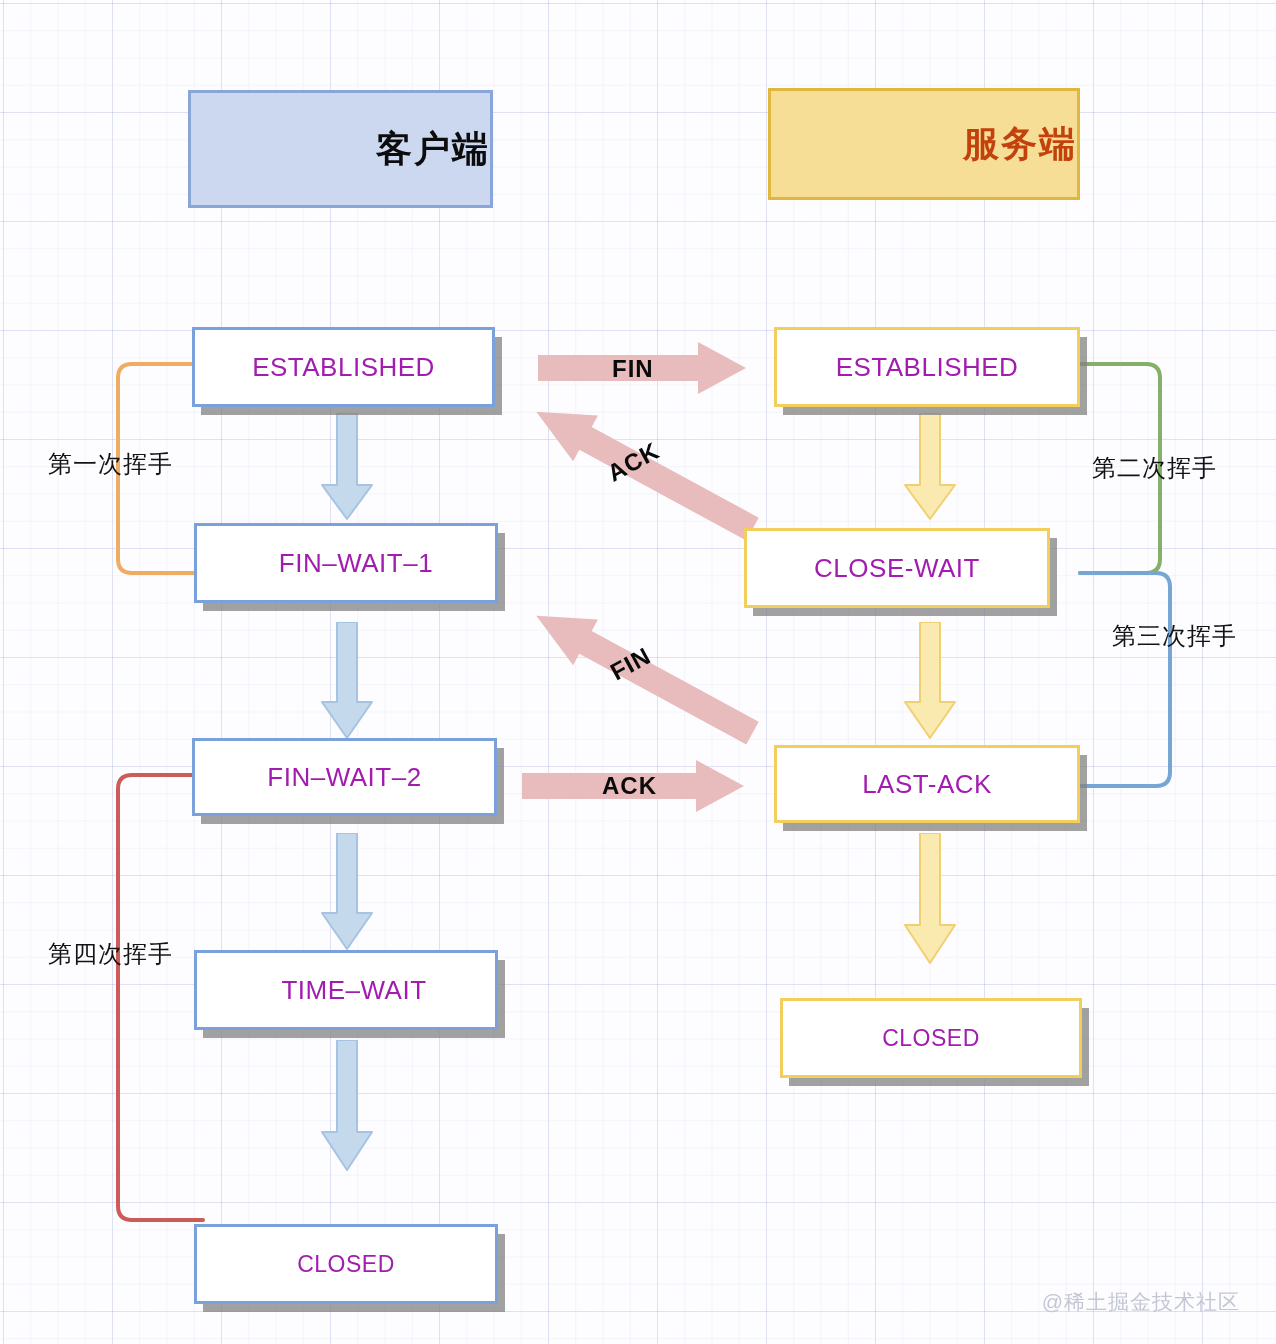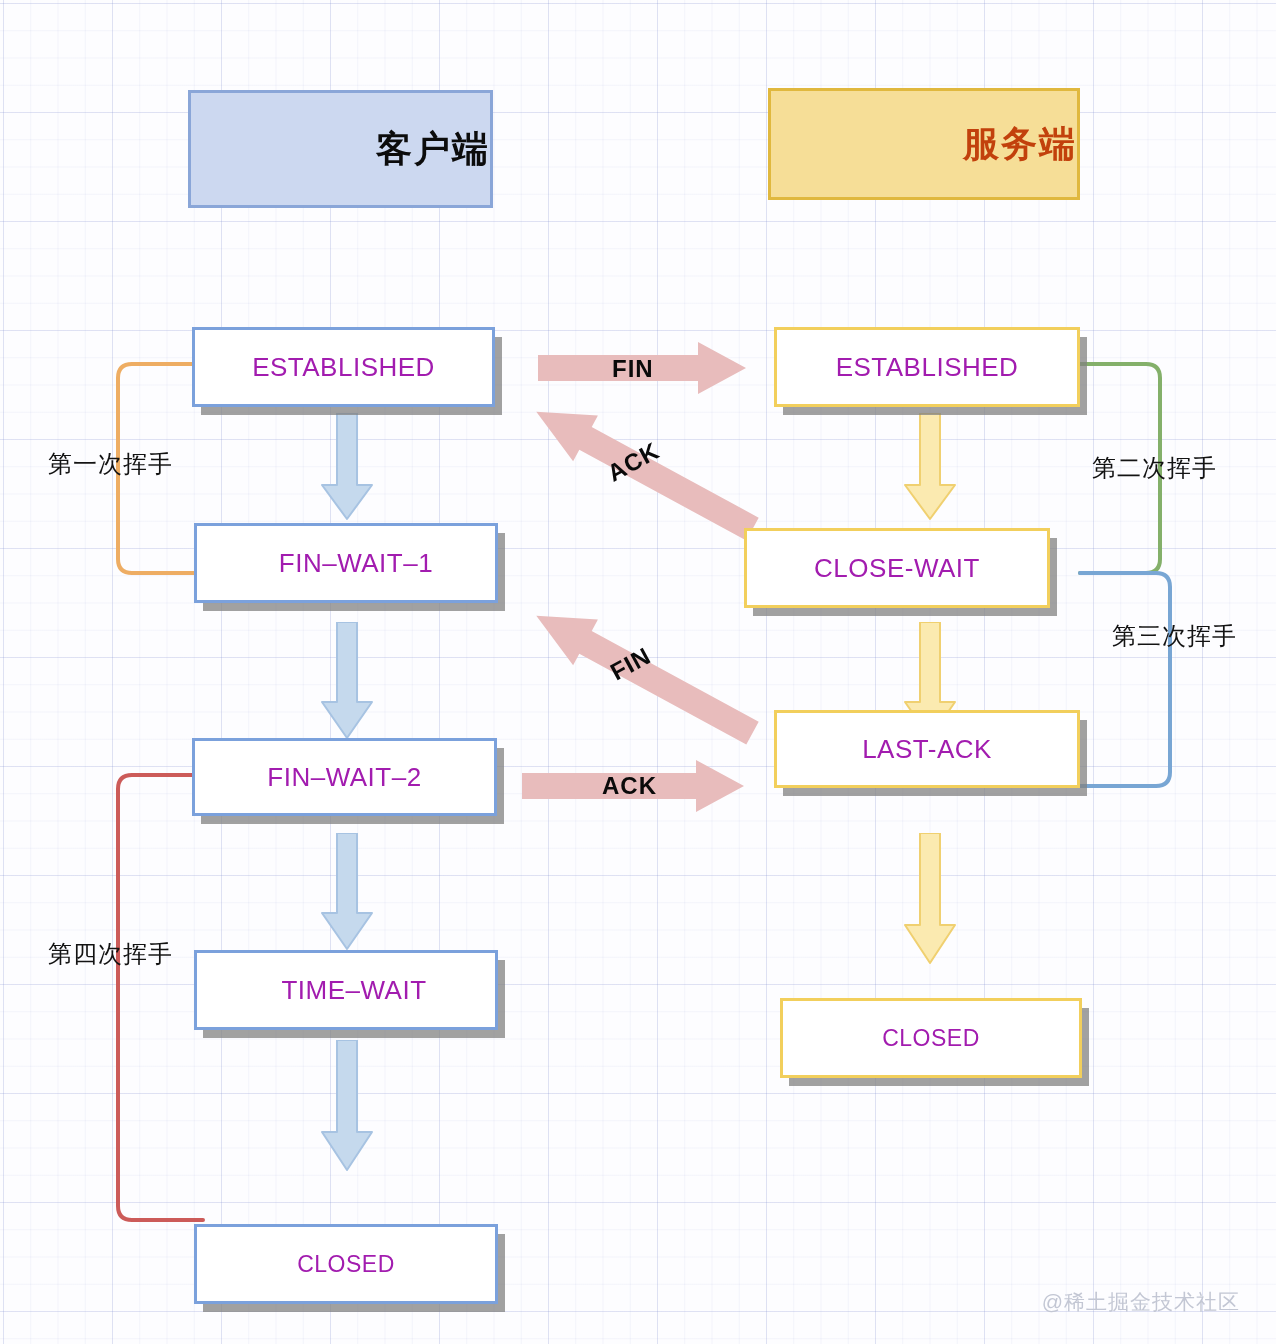--- a/index.html
+++ b/index.html
@@ -242,21 +242,21 @@
   <div class="state client small" style="left:194px; top:1176px; width:304px; height:80px;">
     <span>CLOSED</span>
   </div>
 
   <div class="state server" style="left:774px; top:327px; width:306px; height:80px;">
     <span>ESTABLISHED</span>
   </div>
   <div class="state server" style="left:744px; top:528px; width:306px; height:80px;">
     <span>CLOSE-WAIT</span>
   </div>
-  <div class="state server" style="left:774px; top:710px; width:306px; height:78px;">
+  <div class="state server" style="left:774px; top:745px; width:306px; height:78px;">
     <span>LAST-ACK</span>
   </div>
   <div class="state server small" style="left:780px; top:950px; width:302px; height:80px;">
     <span>CLOSED</span>
   </div>
 
   <div class="watermark">@稀土掘金技术社区</div>
 
 </div>
 

